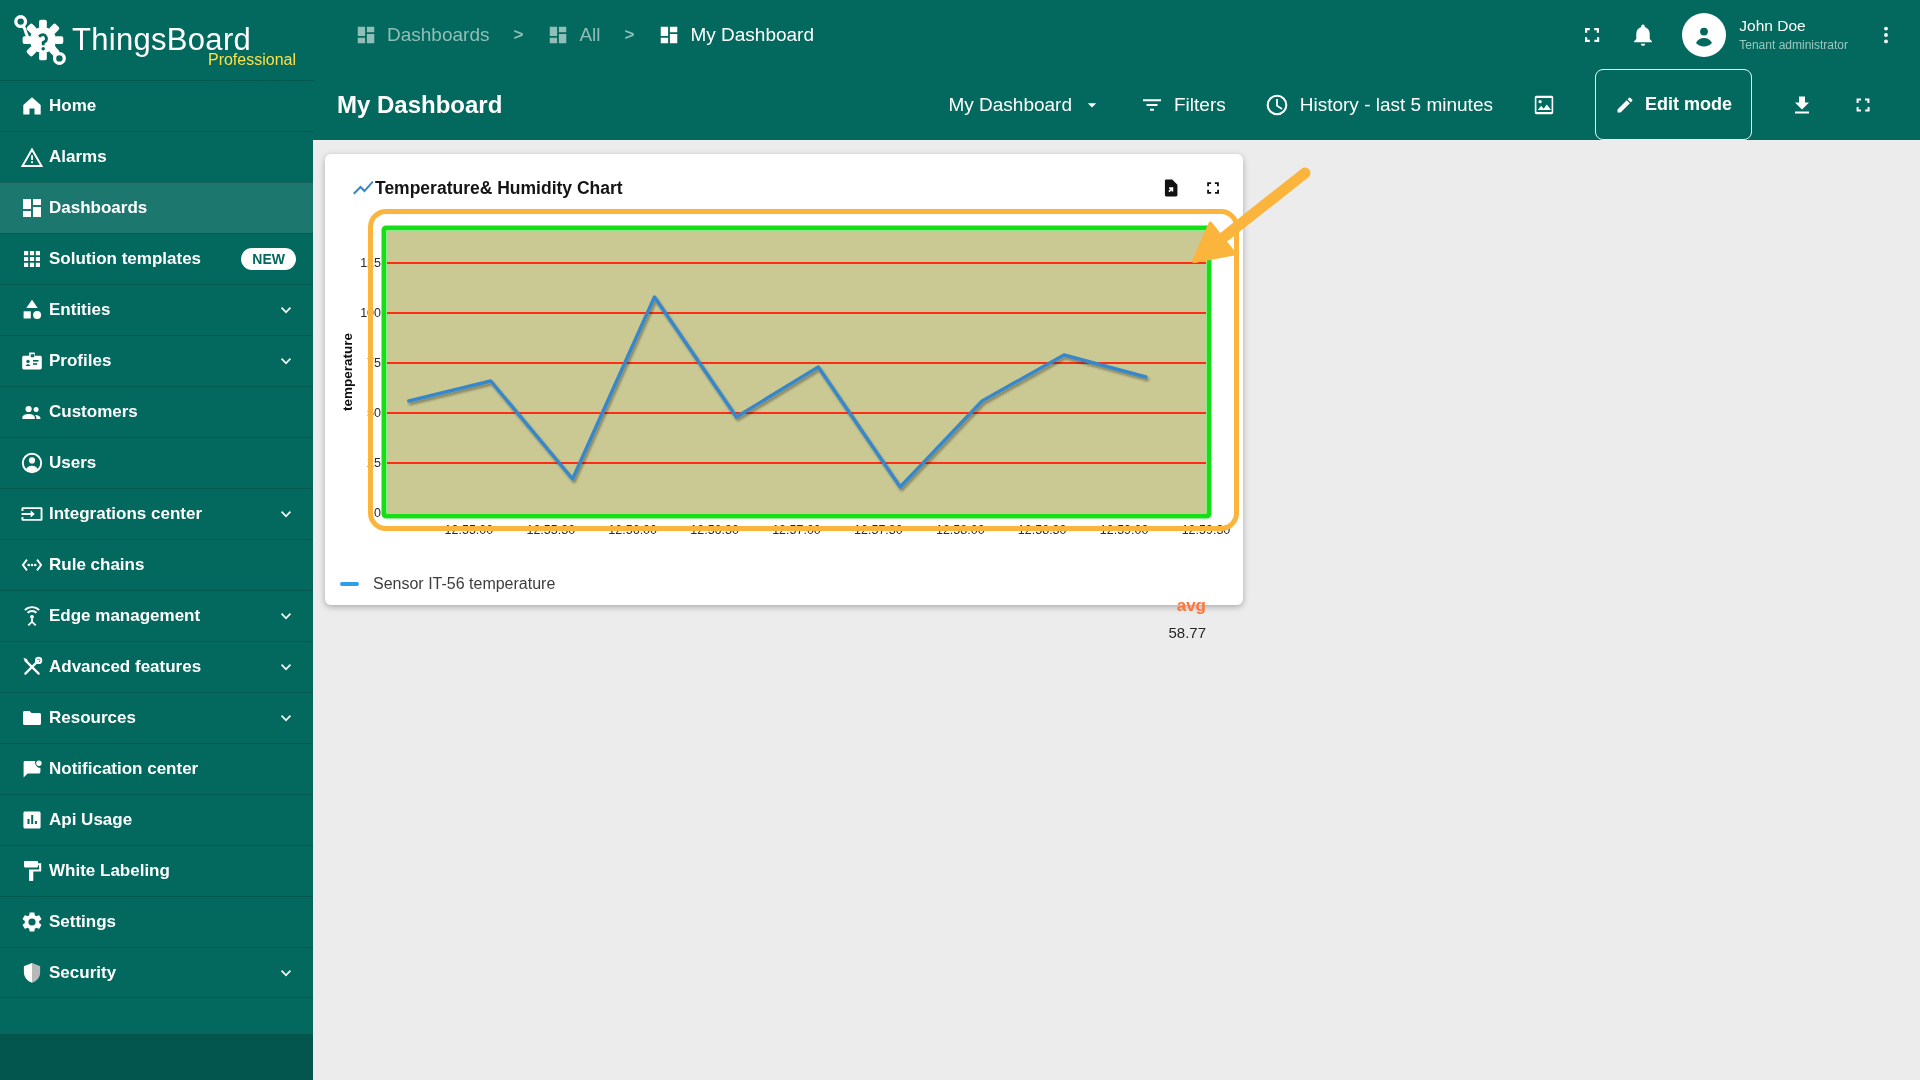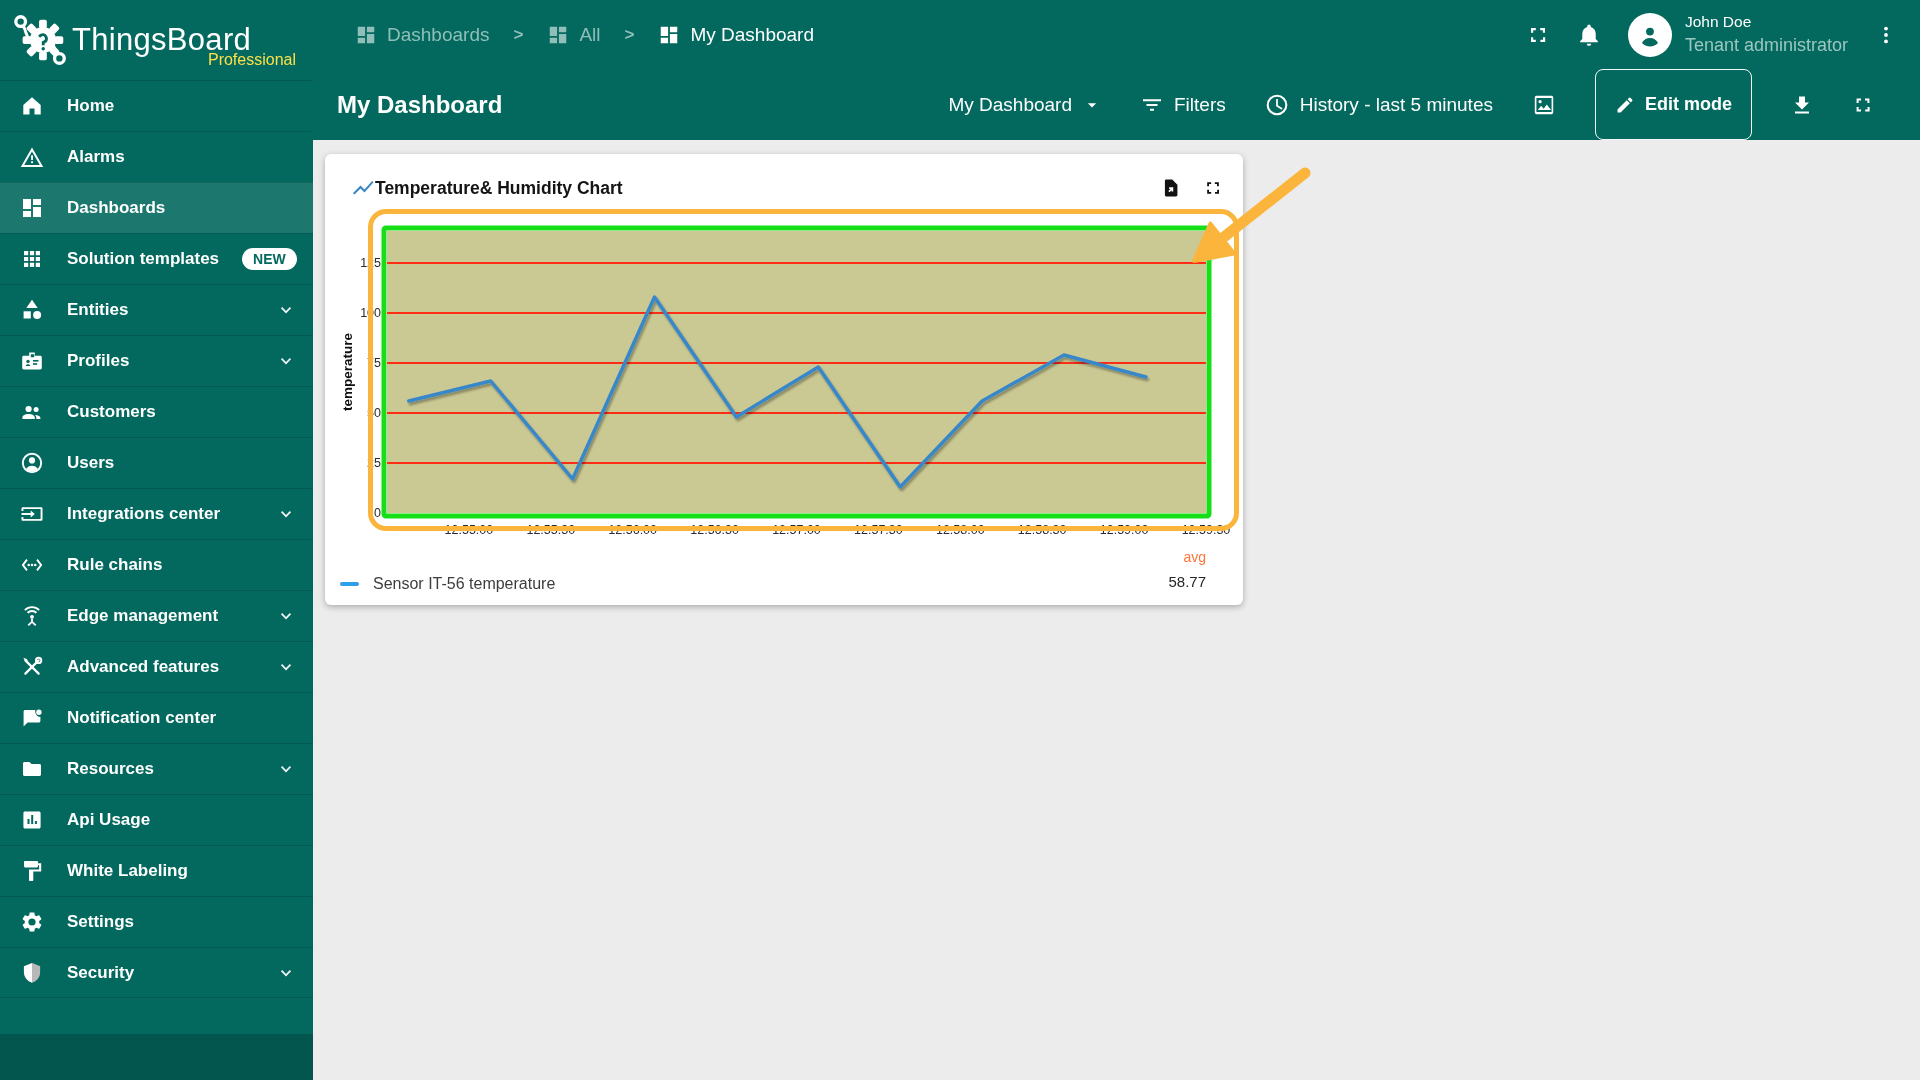--- a/index.html
+++ b/index.html
@@ -12,61 +12,61 @@
   [data-icon] svg{width:100%;height:100%;}
   .i20{width:20px !important;height:20px !important;}
   .i22{width:22px !important;height:22px !important;}
   .i26{width:26px !important;height:26px !important;}
 
   
   .sidebar{position:absolute;left:0;top:0;width:313px;height:1080px;background:#03695E;color:#fff;}
   .logo{height:80px;display:flex;align-items:center;padding:0 12px 0 10px;position:relative;}
   .logo-text{font-size:31px;color:#fff;letter-spacing:.3px;}
   .logo-sub{position:absolute;right:17px;top:51px;font-size:16px;color:#fde047;}
-  .nav-item{height:51px;display:flex;align-items:center;gap:23px;padding:0 17px 0 20px;border-top:1px solid rgba(0,0,0,0.15);font-size:17px;font-weight:bold;cursor:pointer;}
+  .nav-item{height:51px;display:flex;align-items:center;gap:5px;padding:0 17px 0 20px;border-top:1px solid rgba(0,0,0,0.15);font-size:17px;font-weight:bold;cursor:pointer;}
   .nav-item:last-child{border-bottom:1px solid rgba(0,0,0,0.15);}
   .nav-item.selected{background:rgba(255,255,255,0.1);}
   .nav-label{flex:1;white-space:nowrap;}
   .badge-new{background:#fff;color:#03695E;font-size:14px;font-weight:bold;border-radius:11px;padding:3px 11px;line-height:1.2;}
   .chev{opacity:.95;}
   .sidebar-footer{position:absolute;bottom:0;left:0;right:0;height:46px;background:rgba(0,0,0,0.18);}
 
   
   .topbar{position:absolute;left:313px;top:0;right:0;height:69px;background:#03695E;display:flex;align-items:center;color:#fff;padding:0 22px 0 42px;}
   .crumbs{display:flex;align-items:center;gap:24px;font-size:19px;}
   .crumb{display:flex;align-items:center;gap:10px;color:#8FBFB8;cursor:pointer;}
   .crumb.current{color:#fff;}
   .crumb-sep{color:#8FBFB8;font-size:17px;font-weight:bold;}
   .top-actions{margin-left:auto;display:flex;align-items:center;gap:26px;justify-content:center;}
   .icon-btn{display:flex;align-items:center;justify-content:center;color:#fff;cursor:pointer;}
   .user{display:flex;align-items:center;gap:13px;cursor:pointer;}
   .avatar{width:44px;height:44px;border-radius:50%;background:#fff;color:#03695E;display:flex;align-items:center;justify-content:center;}
   .user-name{font-size:15.5px;line-height:1.35;}
-  .user-role{font-size:18px;color:#9CC6C0;line-height:1.35;}
+  .user-role{font-size:12px;color:#9CC6C0;line-height:1.35;}
 
   
   .toolbar{position:absolute;left:313px;top:69px;right:0;height:71px;background:#03695E;display:flex;align-items:center;color:#fff;padding:0 46px 0 24px;}
   .page-title{font-size:24px;font-weight:bold;}
   .tb-actions{margin-left:auto;display:flex;align-items:center;gap:38px;}
   .tb-item{display:flex;align-items:center;gap:10px;font-size:19px;cursor:pointer;white-space:nowrap;}
   .edit-btn{display:flex;align-items:center;gap:10px;font-size:18px;font-weight:bold;border:1.6px solid rgba(255,255,255,0.95);border-radius:8px;padding:24px 19px;cursor:pointer;background:transparent;color:#fff;font-family:inherit;}
 
   
   .content{position:absolute;left:313px;top:140px;right:0;bottom:0;background:#ECECEC;}
   .card{position:absolute;left:12px;top:14px;width:918px;height:451px;background:#fff;border-radius:6px;box-shadow:0 2px 6px rgba(0,0,0,0.28);}
   .widget-head{position:absolute;left:26px;top:22px;display:flex;align-items:center;}
   .widget-title{font-size:17.5px;font-weight:bold;color:#141414;}
   .blue{color:#3787C8;}
   .widget-actions{position:absolute;right:20px;top:24px;display:flex;gap:22px;color:#121212;}
   .chart-svg{position:absolute;left:0;top:0;}
   .annot-box{position:absolute;left:43px;top:55px;width:871px;height:322px;border:5px solid #FBB53C;border-radius:18px;pointer-events:none;}
   .legend-series{position:absolute;left:15px;top:421px;display:flex;align-items:center;gap:14px;font-size:16px;color:#3d3d3d;cursor:pointer;}
   .legend-dash{width:19px;height:4px;border-radius:2px;background:#2D9FE8;}
   .legend-avg{position:absolute;right:37px;top:395px;text-align:right;}
-  .avg-h{font-size:14px;font-weight:normal;color:#FF7439;}
+  .avg-h{font-size:17px;font-weight:bold;color:#FF7439;margin-top:47px;}
   .avg-v{font-size:15px;color:#262626;margin-top:8px;}
   .arrow-svg{position:absolute;left:1180px;top:145px;z-index:40;pointer-events:none;}
 
   .tick{font-size:12.5px;fill:#2b2b2b;font-family:"Liberation Sans","DejaVu Sans",sans-serif;}
   .ylab{font-size:13.5px;fill:#101010;font-weight:bold;font-family:"Liberation Sans","DejaVu Sans",sans-serif;}
 </style>
 </head>
 <body>
 
 <div class="page">
@@ -239,40 +239,40 @@
             </svg>
           </span>
           <span class="nav-label">Advanced features</span>
           <span class="chev i20" data-icon="chevron-down">
             <svg viewBox="0 0 24 24" fill="currentColor" xmlns="http://www.w3.org/2000/svg">
               <path d="M7.4 8.5 12 13.1l4.6-4.6 1.5 1.5-6.1 6.1-6.1-6.1z"></path>
             </svg>
           </span>
         </div>
         <div class="nav-item">
+          <span data-icon="folder">
+            <svg viewBox="0 0 24 24" fill="currentColor" xmlns="http://www.w3.org/2000/svg">
+              <path d="M3 6.4c0-.8.7-1.5 1.5-1.5h5l2 2h8c.8 0 1.5.7 1.5 1.5v9.2c0 .8-.7 1.5-1.5 1.5h-15c-.8 0-1.5-.7-1.5-1.5z"></path>
+            </svg>
+          </span>
+          <span class="nav-label">Resources</span>
+          <span class="chev i20" data-icon="chevron-down">
+            <svg viewBox="0 0 24 24" fill="currentColor" xmlns="http://www.w3.org/2000/svg">
+              <path d="M7.4 8.5 12 13.1l4.6-4.6 1.5 1.5-6.1 6.1-6.1-6.1z"></path>
+            </svg>
+          </span>
+        </div>
+        <div class="nav-item">
           <span data-icon="notification">
             <svg viewBox="0 0 24 24" fill="currentColor" xmlns="http://www.w3.org/2000/svg">
               <path d="M3.6 5.5c0-.8.7-1.5 1.5-1.5h10.2a5.6 5.6 0 0 0 5.1 7V15c0 .8-.7 1.5-1.5 1.5H7.6l-4 3.9z"></path>
               <circle cx="18.9" cy="6.3" r="2.7"></circle>
             </svg>
           </span>
           <span class="nav-label">Notification center</span>
-        </div>
-        <div class="nav-item">
-          <span data-icon="folder">
-            <svg viewBox="0 0 24 24" fill="currentColor" xmlns="http://www.w3.org/2000/svg">
-              <path d="M3 6.4c0-.8.7-1.5 1.5-1.5h5l2 2h8c.8 0 1.5.7 1.5 1.5v9.2c0 .8-.7 1.5-1.5 1.5h-15c-.8 0-1.5-.7-1.5-1.5z"></path>
-            </svg>
-          </span>
-          <span class="nav-label">Resources</span>
-          <span class="chev i20" data-icon="chevron-down">
-            <svg viewBox="0 0 24 24" fill="currentColor" xmlns="http://www.w3.org/2000/svg">
-              <path d="M7.4 8.5 12 13.1l4.6-4.6 1.5 1.5-6.1 6.1-6.1-6.1z"></path>
-            </svg>
-          </span>
         </div>
         <div class="nav-item">
           <span data-icon="chart-box">
             <svg viewBox="0 0 24 24" fill="currentColor" xmlns="http://www.w3.org/2000/svg">
               <path d="M4.9 3.4h14.2c.8 0 1.5.7 1.5 1.5v14.2c0 .8-.7 1.5-1.5 1.5H4.9c-.8 0-1.5-.7-1.5-1.5V4.9c0-.8.7-1.5 1.5-1.5zm2.6 7.6v5.1h2v-5.1zm3.7-4.1v9.2h2V6.9zm3.7 6.1v3.1h2V13z" fill-rule="evenodd"></path>
             </svg>
           </span>
           <span class="nav-label">Api Usage</span>
         </div>
         <div class="nav-item">

